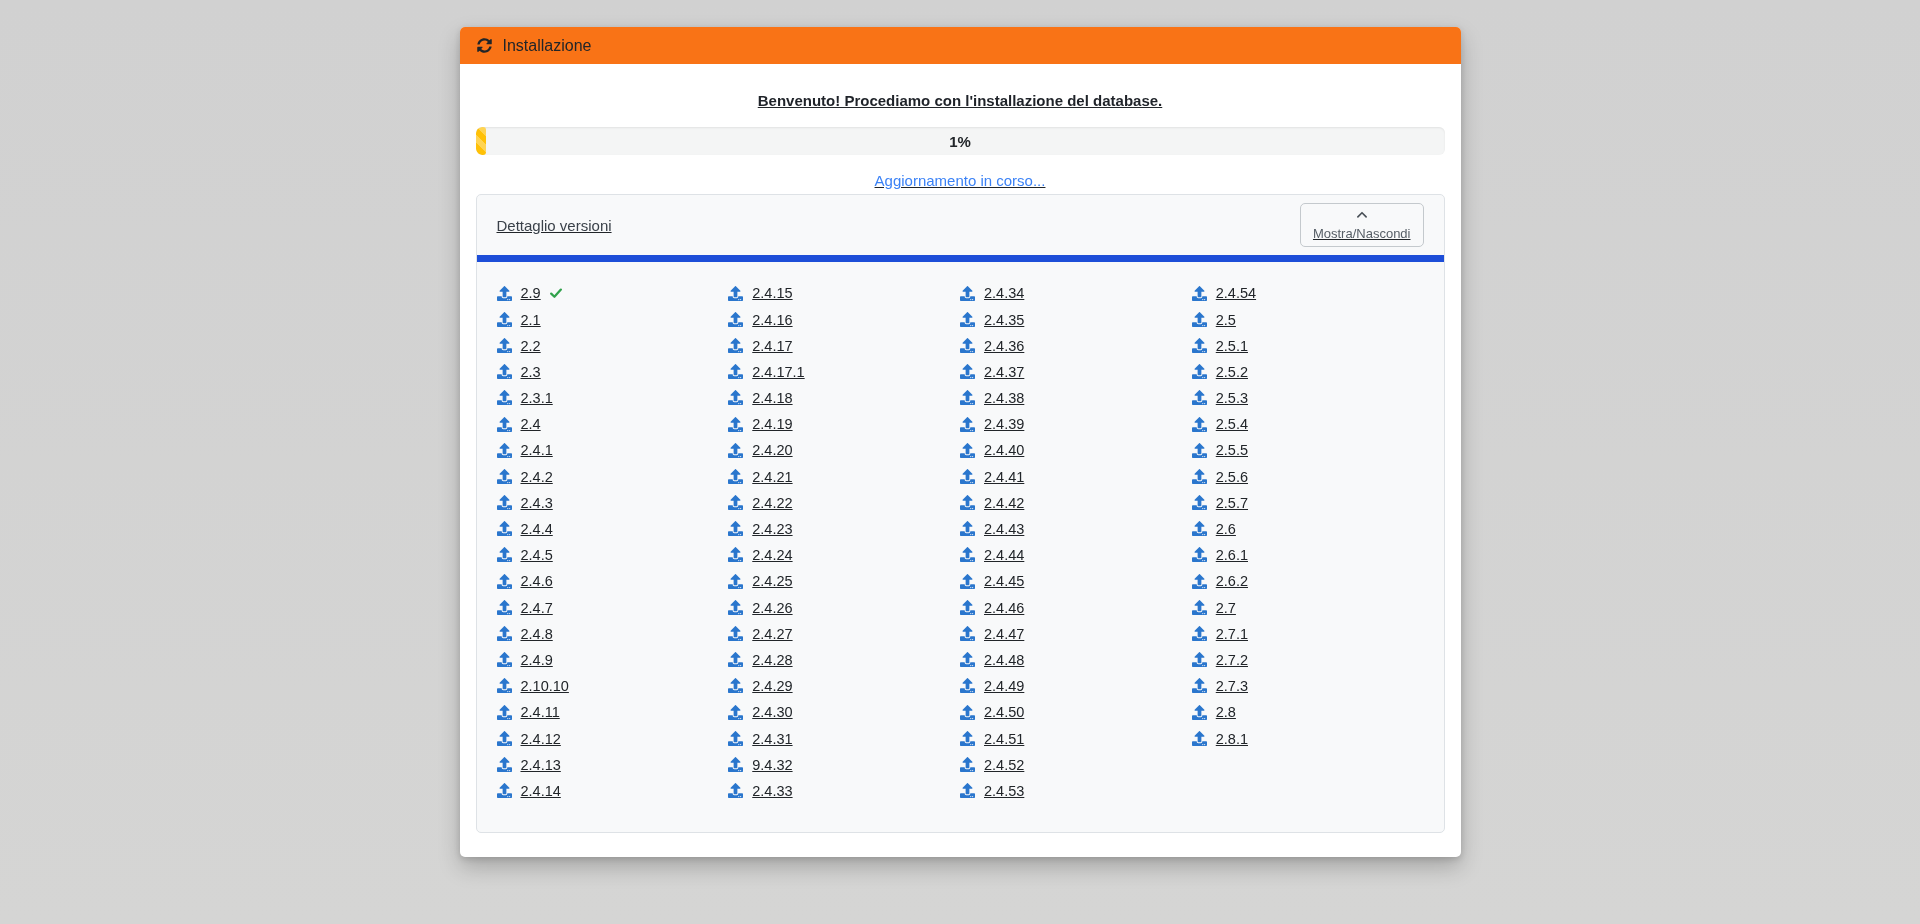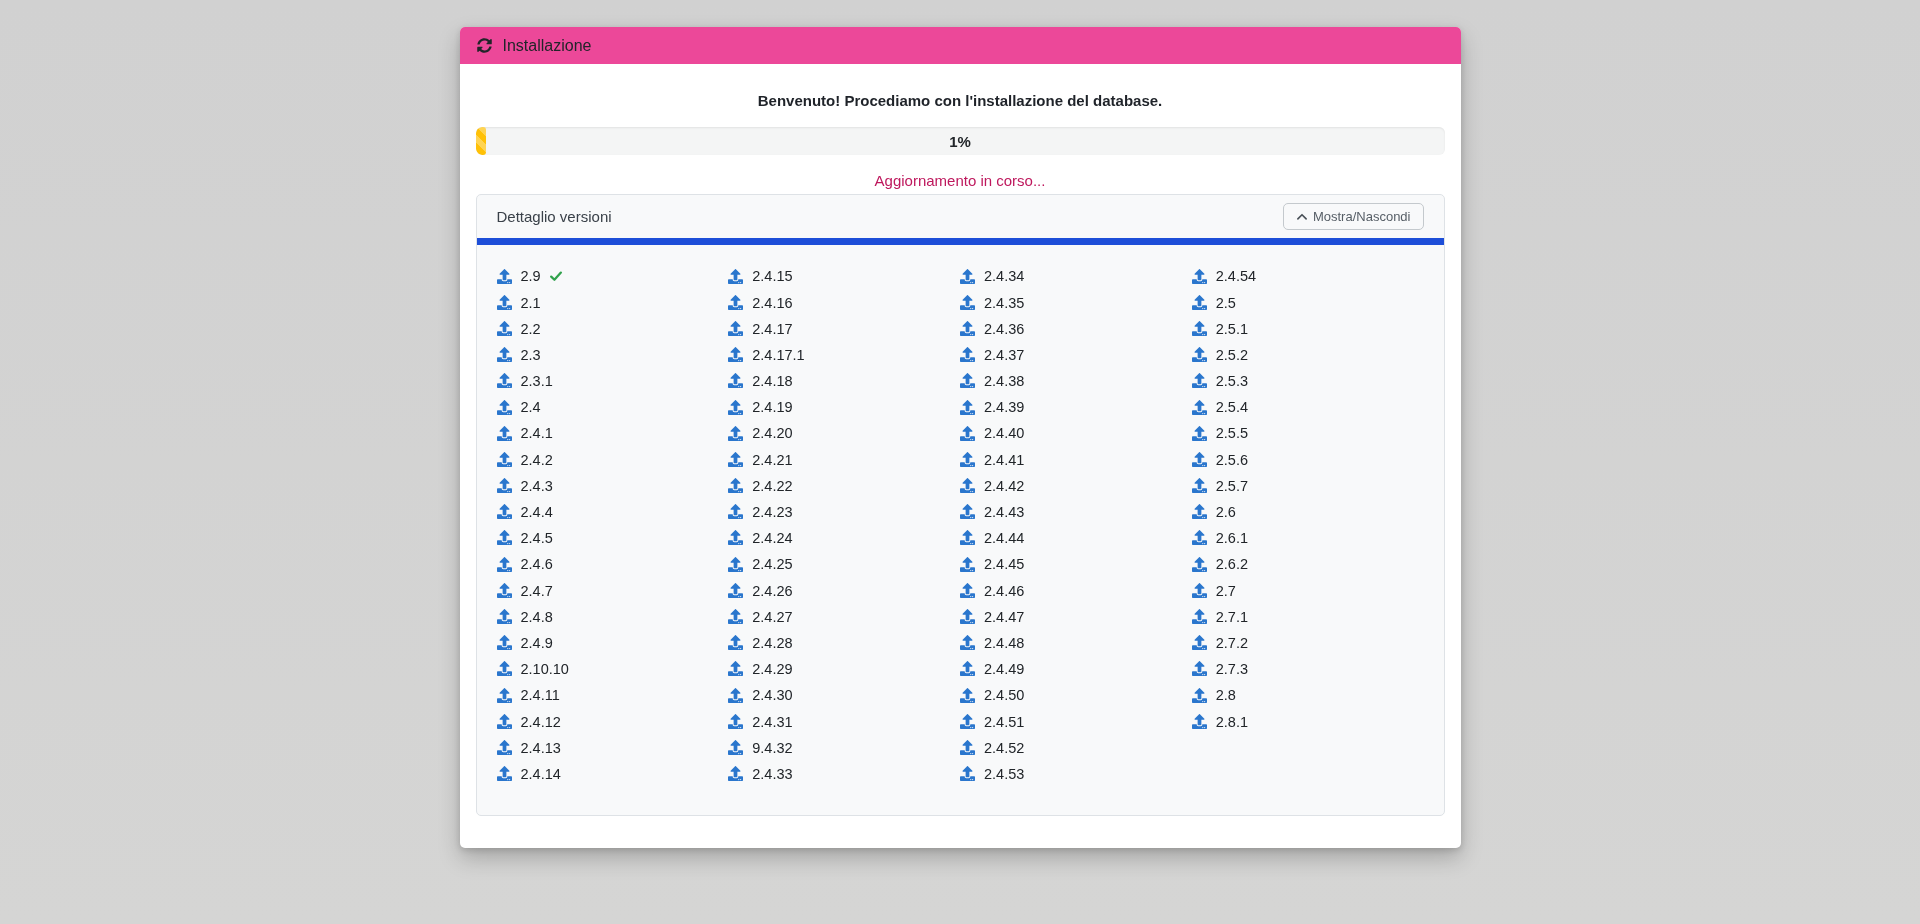--- a/index.html
+++ b/index.html
@@ -11,31 +11,31 @@
     color:#212529;
   }
   .install-card {
     width:1001px;
     margin:27px auto 0;
     background:#ffffff;
     border-radius:5px;
     box-shadow:0 10px 22px rgba(0,0,0,.22), 0 2px 6px rgba(0,0,0,.14);
   }
   .card-header {
-    background:#ec4899;
+    background:#f97316;
     border-radius:5px 5px 0 0;
     height:37px;
     display:flex;
     align-items:center;
     gap:11px;
     padding:0 17px;
     font-size:16px;
     color:#212529;
   }
-  .card-body { padding:16px 16px 32px; }
+  .card-body { padding:16px 16px 24px;text-decoration:underline; }
   .welcome {
     text-align:center;
     font-weight:bold;
     font-size:15px;
     color:#1f2329;
     margin:12px 0 18px;
   }
   .progress {
     position:relative;
     height:28px;
@@ -52,21 +52,21 @@
     border-radius:6px 3px 3px 6px;
     min-width:10px;
   }
   .progress-label {
     position:absolute; inset:0;
     display:flex; align-items:center; justify-content:center;
     font-size:15px; font-weight:bold; color:#212529;
   }
   .status-updating {
     text-align:center;
-    color:#be185d;
+    color:#3b82f6;
     font-size:15px;
     margin:17px 0 5px;
   }
   .status-updated {
     text-align:center;
     color:#70767a;
     font-size:14px;
     margin:0 0 17px;
   }
   .panel {
@@ -88,20 +88,21 @@
     align-items:center;
     gap:5px;
     padding:5px 12px;
     font-size:13px;
     color:#565e66;
     background:transparent;
     border:1px solid #c4c9cd;
     border-radius:5px;
     cursor:pointer;
     font-family:inherit;
+    flex-direction:column;
   }
   .panel-body { padding:18px 20px 28px; }
   .versions-intro {
     text-align:center;
     font-size:14px;
     color:#262c33;
     margin:2px 0 16px;
   }
   .versions-grid { display:flex; }
   .version-col { flex:1 1 0; display:flex; flex-direction:column; }

